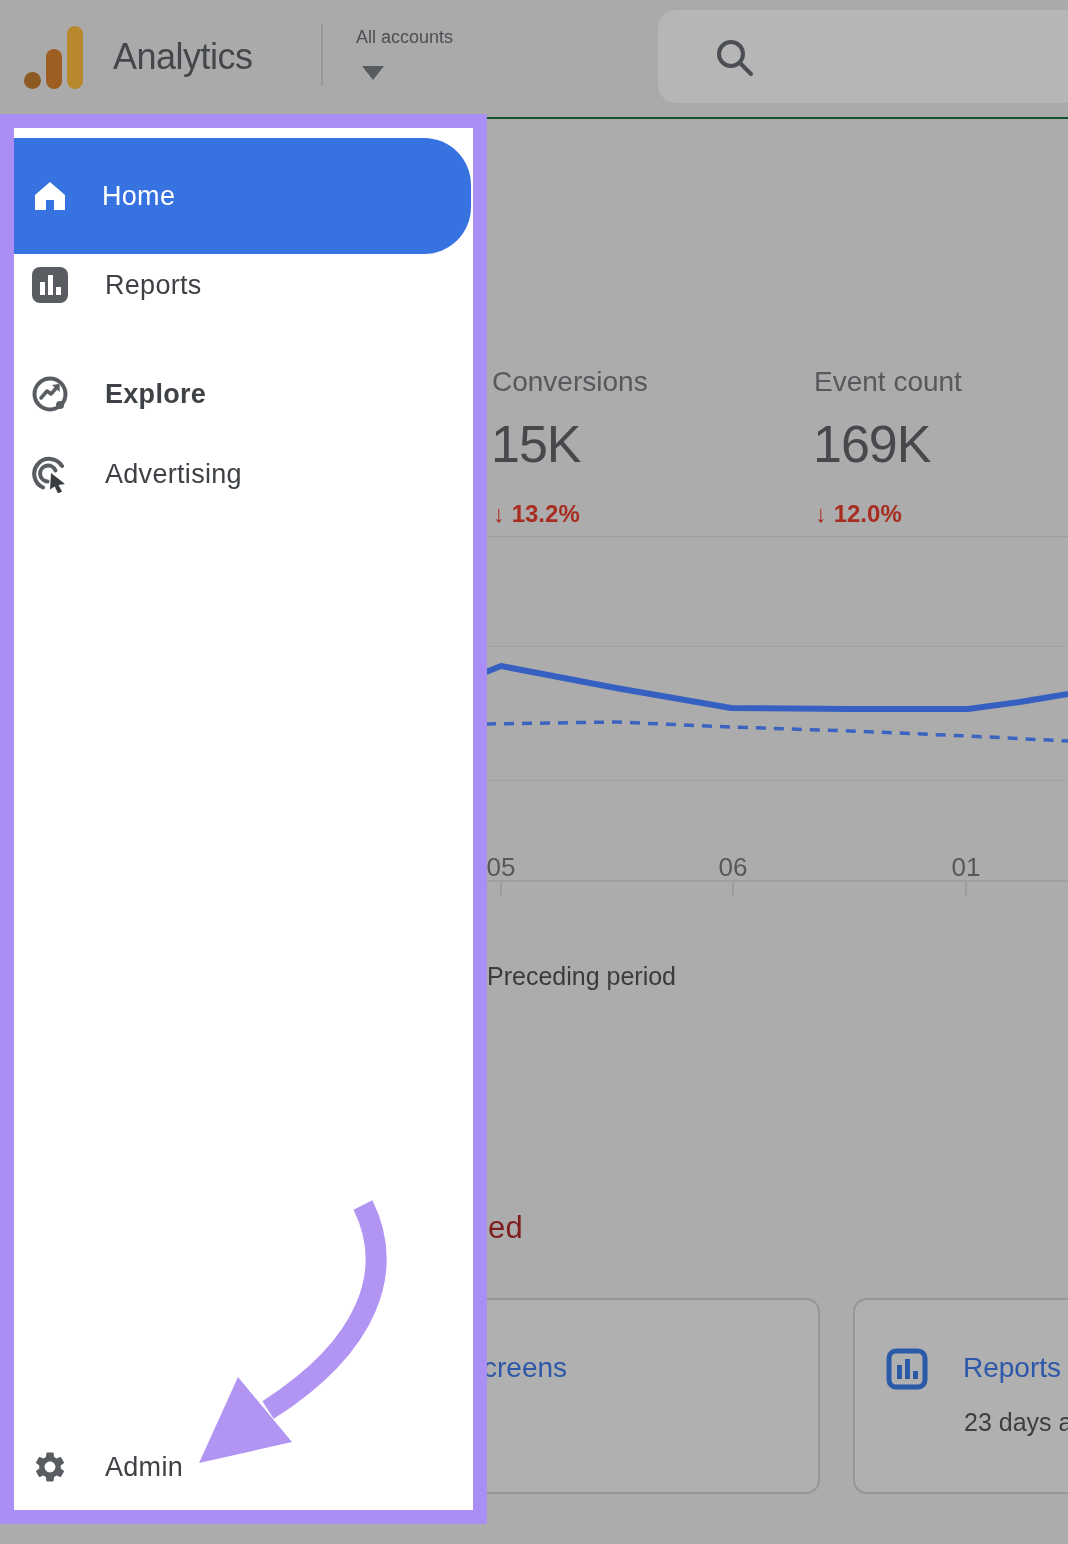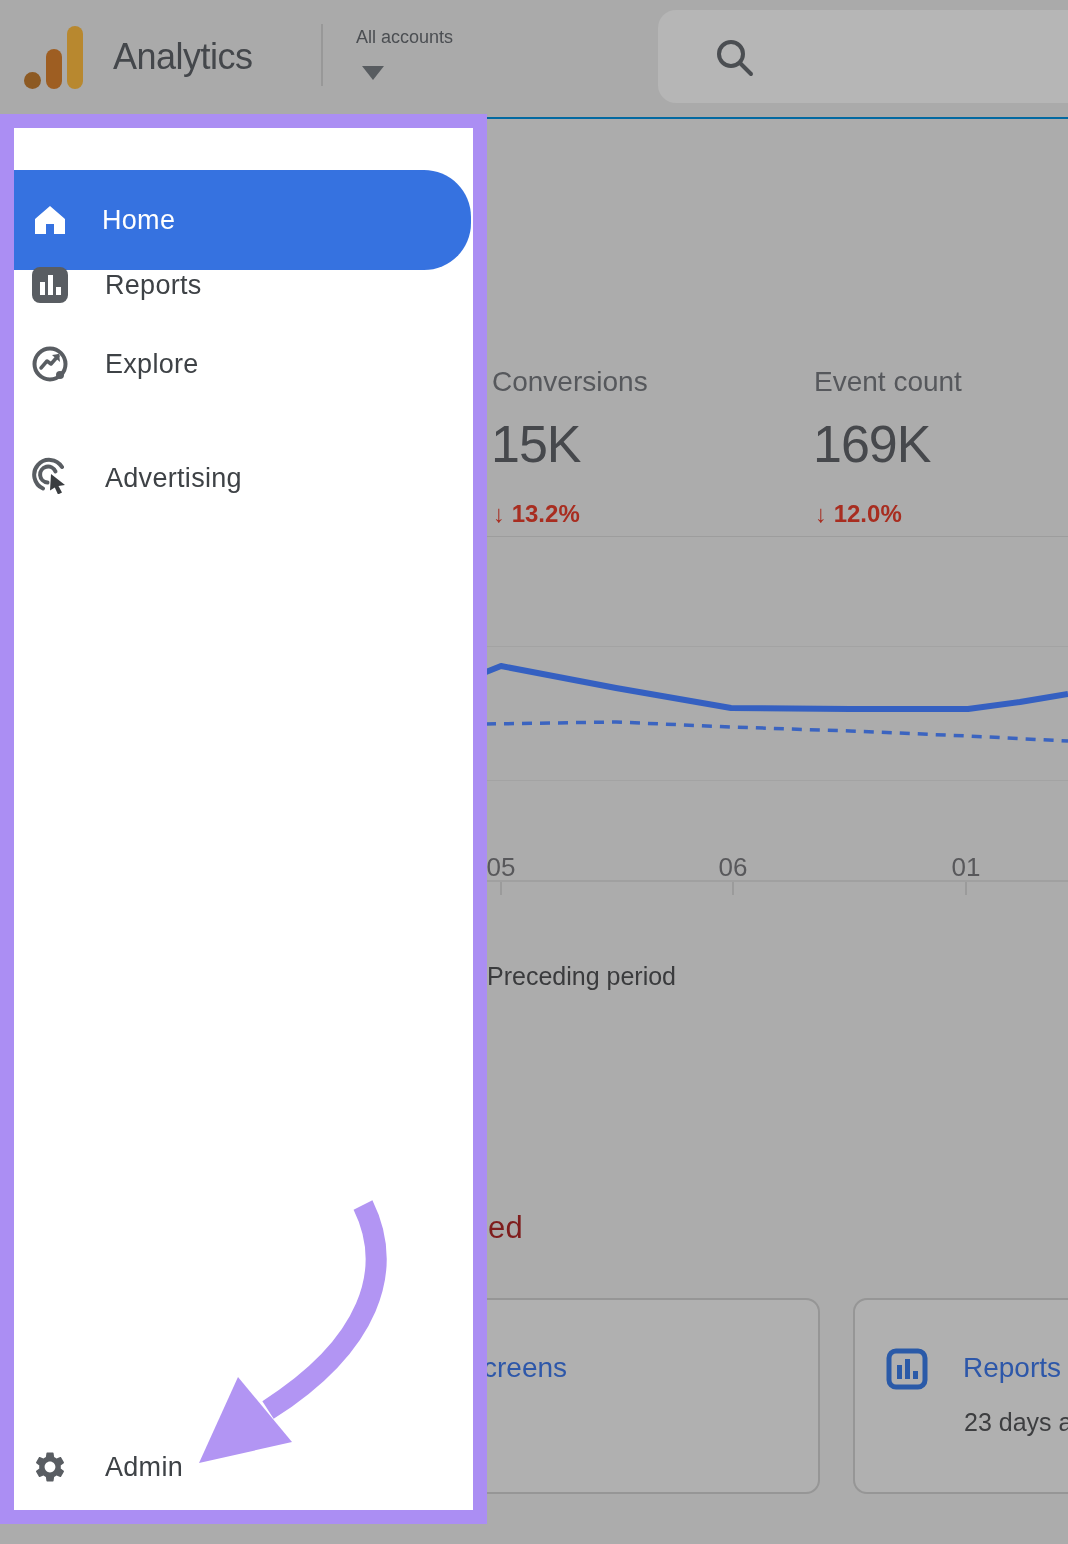--- a/index.html
+++ b/index.html
@@ -3,21 +3,21 @@
 <meta charset="utf-8">
 <style>
   html,body{margin:0;padding:0;background:#8f8f8f;}
   .stage{
     position:relative;width:1068px;height:1544px;overflow:hidden;
     background:#acacac;font-family:"Liberation Sans",sans-serif;
     -webkit-font-smoothing:antialiased;
   }
   .abs{position:absolute;}
   
-  .header{position:absolute;left:0;top:0;width:1068px;height:117px;background:#aaaaaa;border-bottom:2px solid #0369a1;}
+  .header{position:absolute;left:0;top:0;width:1068px;height:117px;background:#aaaaaa;border-bottom:2px solid #14532d;}
   .brand-text{position:absolute;left:113px;top:36px;font-size:36px;color:#44474b;letter-spacing:-0.5px;}
   .hdr-divider{position:absolute;left:321px;top:24px;width:2px;height:62px;background:#989898;}
   .account-label{position:absolute;left:356px;top:27px;font-size:18px;color:#4b4e52;}
   .account-caret{position:absolute;left:362px;top:66px;width:0;height:0;border-left:11px solid transparent;border-right:11px solid transparent;border-top:14px solid #585c60;}
   .search-pill{position:absolute;left:658px;top:10px;width:430px;height:93px;border-radius:18px;background:#b6b6b6;}
   
   .logo-dot{position:absolute;left:24px;top:72px;width:17px;height:17px;border-radius:50%;background:#8d5a23;}
   .logo-midbar{position:absolute;left:46px;top:49px;width:16px;height:40px;border-radius:8px;background:#9e5e22;}
   .logo-tallbar{position:absolute;left:67px;top:26px;width:16px;height:63px;border-radius:8px;background:#b8882f;}
   
@@ -33,23 +33,23 @@
   .section-heading{position:absolute;left:488px;top:1210px;font-size:31px;font-weight:500;color:#7f1d1d;letter-spacing:0.2px;}
   .card{position:absolute;top:1298px;height:196px;border:2px solid #969696;border-radius:14px;background:#b0b0b0;box-sizing:border-box;}
   .card-link{position:absolute;font-size:28px;font-weight:500;color:#2d57a9;white-space:nowrap;}
   .card-sub{position:absolute;font-size:25px;color:#3d3e40;white-space:nowrap;}
   
   .frame{
     position:absolute;left:0;top:114px;width:487px;height:1410px;
     background:#ffffff;border:14px solid #ab8ef3;box-sizing:border-box;z-index:5;
   }
   .nav-pill{
-    position:absolute;left:0;top:10px;width:457px;height:100px;
+    position:absolute;left:0;top:10px;width:457px;height:116px;
     background:#3672e0;border-radius:0 47px 47px 0;
-    display:flex;align-items:center;margin-top:32px;
+    display:flex;align-items:center;
   }
   .nav-pill .nav-label{color:#ffffff;}
   .nav-row{position:absolute;left:17px;height:40px;display:flex;align-items:center;gap:0;}
   .nav-icon{width:38px;height:38px;flex:0 0 38px;display:flex;align-items:center;justify-content:center;}
   .nav-label{font-size:27px;color:#3e4246;letter-spacing:0.3px;margin-left:36px;}
   .pill-icon{margin-left:18px;}
   .arrow-svg{position:absolute;left:0;top:0;width:459px;height:1382px;pointer-events:none;}
   .chart-svg{position:absolute;left:0;top:0;width:1068px;height:1544px;pointer-events:none;}
 </style>
 </head>
@@ -138,33 +138,33 @@
         <svg width="38" height="38" viewBox="0 0 38 38">
           <rect x="1" y="1" width="36" height="36" rx="8" fill="#595d62"></rect>
           <rect x="9" y="16" width="5" height="13" fill="#ffffff"></rect>
           <rect x="17" y="9" width="5" height="20" fill="#ffffff"></rect>
           <rect x="25" y="21" width="5" height="8" fill="#ffffff"></rect>
         </svg>
       </span>
       <span class="nav-label">Reports</span>
     </div>
 
-    <div class="nav-row" style="top:216px;">
+    <div class="nav-row" style="top:246px;font-weight:bold;">
       <span class="nav-icon">
         <svg width="38" height="38" viewBox="0 0 38 38">
           <circle cx="19" cy="19" r="15.5" fill="none" stroke="#595d62" stroke-width="4"></circle>
           <polyline points="10,23 16,16 20,19 27,11" fill="none" stroke="#595d62" stroke-width="3.5" stroke-linecap="round" stroke-linejoin="round"></polyline>
           <polygon points="28,9 29,17 21,10" fill="#595d62"></polygon>
           <circle cx="29" cy="30" r="4" fill="#595d62"></circle>
         </svg>
       </span>
       <span class="nav-label">Explore</span>
     </div>
 
-    <div class="nav-row" style="top:326px;align-items:flex-end;">
+    <div class="nav-row" style="top:326px;">
       <span class="nav-icon">
         <svg width="38" height="38" viewBox="0 0 38 38">
           <path d="M 31 11 A 15 15 0 1 0 12 32.5" fill="none" stroke="#595d62" stroke-width="4" stroke-linecap="round"></path>
           <path d="M 24.5 15.5 A 8 8 0 1 0 16.5 26.5" fill="none" stroke="#595d62" stroke-width="4" stroke-linecap="round"></path>
           <polygon points="20,18 34,29 27.5,30 31,36.5 27,38.5 23.8,31.6 19,34.5" fill="#3a3d40"></polygon>
         </svg>
       </span>
       <span class="nav-label">Advertising</span>
     </div>
 

